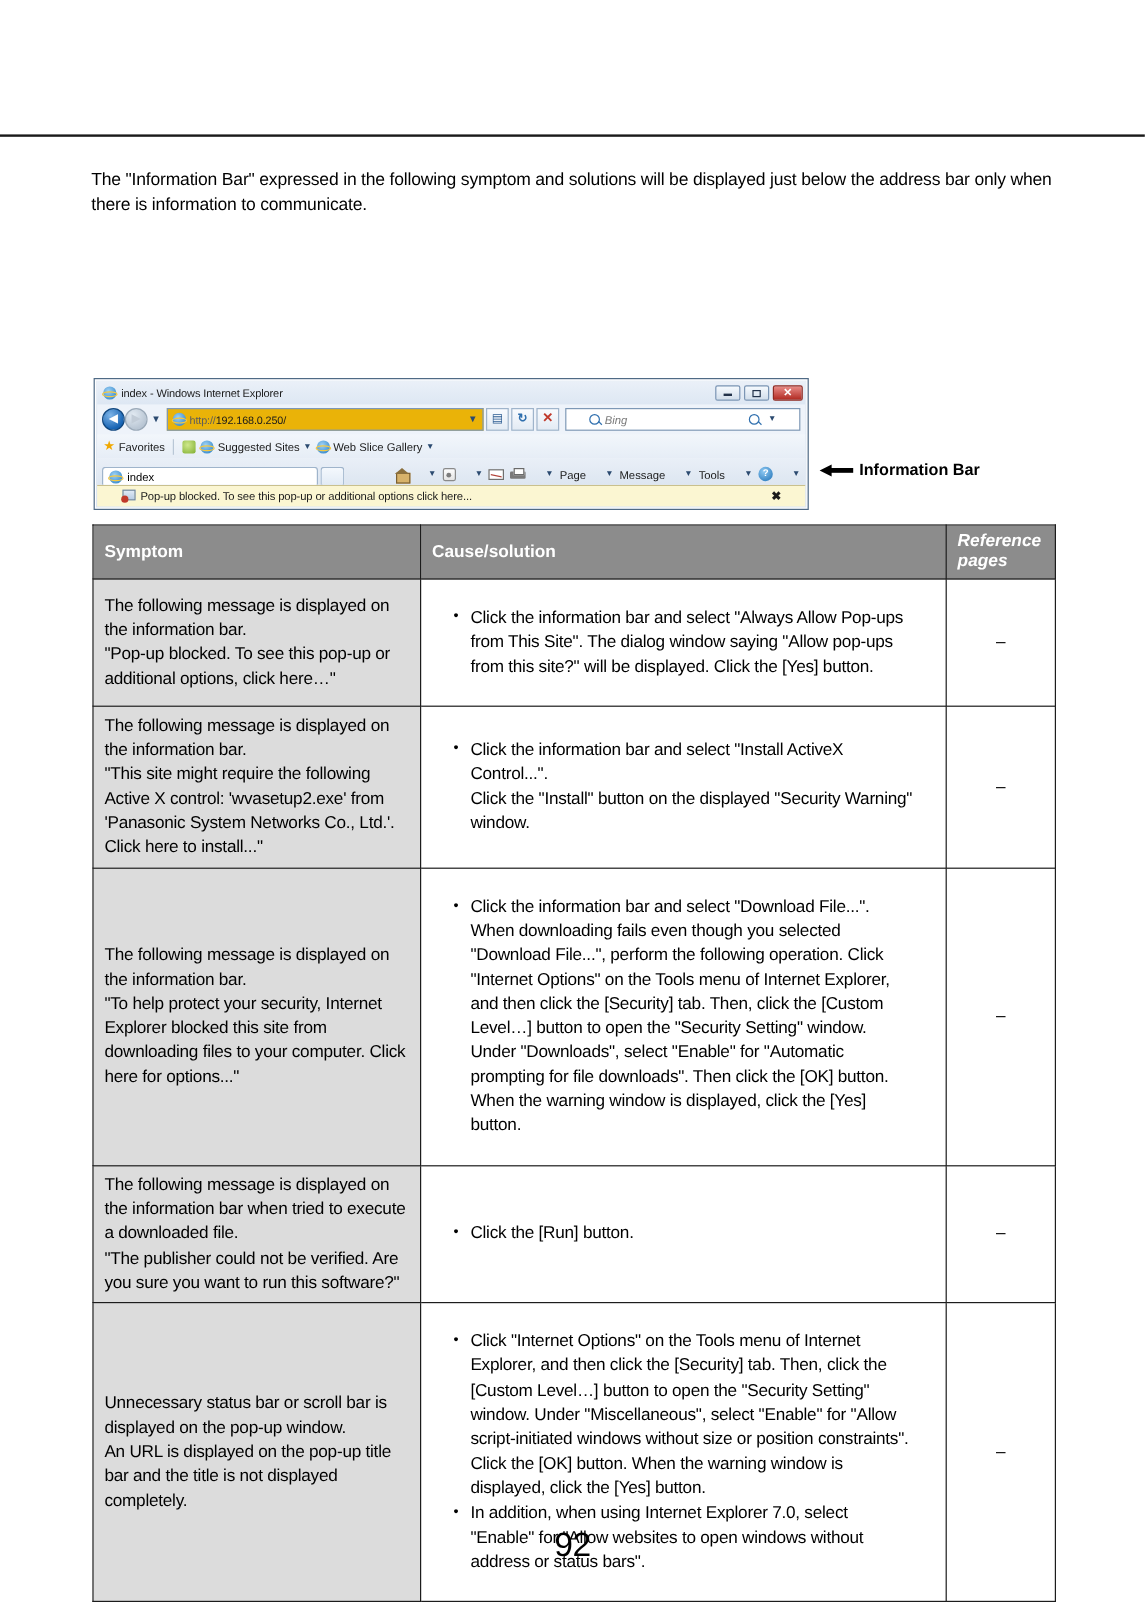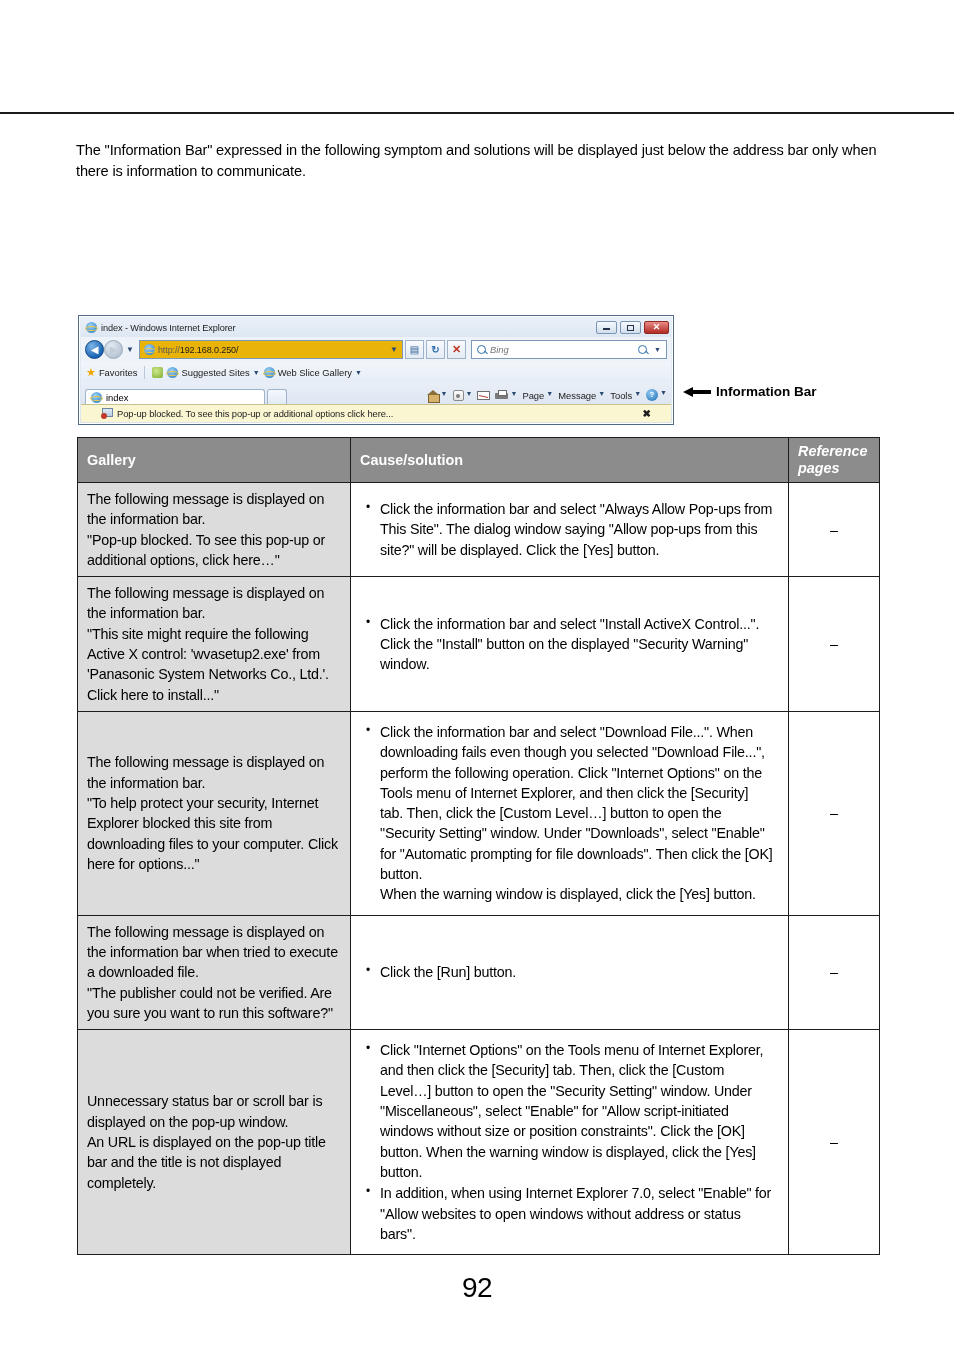--- a/index.html
+++ b/index.html
@@ -135,21 +135,21 @@
   }
   .tbtn .rgl { font-size: 10px; line-height: 10px; color:#2f5e93; }
   .tbtn .rfr { font-size: 10px; line-height: 10px; color:#2f6fae; font-weight:bold; }
   .tbtn .stp { font-size: 11px; line-height: 11px; color:#c0392b; font-weight: bold; }
 
   .search-field {
     width: 196px; height: 19px;
     background: #fff;
     border: 1px solid #7d98b6;
     display:flex; align-items:center;
-    padding: 0 5px;
+    padding: 0 19px;
     margin-left: 3px;
     flex: 0 0 auto;
   }
   .mag {
     width: 9px; height: 9px; border: 1.4px solid #2f6fae; border-radius: 50%;
     position: relative; margin-right: 4px; flex:0 0 auto;
   }
   .mag::after {
     content:""; position:absolute; width:4px; height:1.4px; background:#2f6fae;
     transform: rotate(45deg); right:-3px; bottom:0px;
@@ -201,21 +201,21 @@
     font-size: 9.4px;
   }
   .br-newtab {
     width: 20px; height: 15px;
     background: linear-gradient(#f4f8fd,#e2ebf5);
     border: 1px solid #9fb4cb; border-bottom: none;
     border-radius: 3px 3px 0 0;
     margin-left: 2px;
   }
   .cmdbar { margin-left:auto; display:flex; align-items:center; gap:5px; padding-bottom:3px; }
-  .cmd-item { display:flex; align-items:flex-start; gap:2px; font-size: 9.4px; color:#1b1b1b; white-space:nowrap; }
+  .cmd-item { display:flex; align-items:center; gap:16px; font-size: 9.4px; color:#1b1b1b; white-space:nowrap; }
   .home-ico {
     width:12px;height:11px; position:relative;
   }
   .home-ico::before{
     content:""; position:absolute; left:1px; top:4px; width:10px; height:7px;
     background:#d7b26a; border:1px solid #7a6032;
   }
   .home-ico::after{
     content:""; position:absolute; left:0; top:0;
     border-left:6px solid transparent; border-right:6px solid transparent;
@@ -316,21 +316,21 @@
     font-size: 14.3px;
     line-height: 1.42;
     letter-spacing: -0.2px;
     padding-left: 10px;
   }
   td.ref-cell {
     background: #ffffff;
     text-align: center;
     font-size: 14.3px;
   }
-  ul.sol-list { margin:4px; padding: 0 0 0 16px; list-style: none; }
+  ul.sol-list { margin:16px; padding: 0 0 0 16px; list-style: none; }
   ul.sol-list li { position: relative; margin: 0; }
   ul.sol-list li + li { margin-top: 1px; }
   ul.sol-list li::before {
     content: "\2022";
     position: absolute; left: -14px; top: 0;
     font-size: 12px;
   }
 
   
   .page-num {
@@ -482,21 +482,21 @@
 </div>
 
 <table class="sym-table">
   <colgroup>
     <col style="width:273px">
     <col style="width:438px">
     <col style="width:91px">
   </colgroup>
   <thead>
     <tr>
-      <th>Gallery</th>
+      <th>Symptom</th>
       <th>Cause/solution</th>
       <th class="th-ref">
         <span>Reference</span><br>
         <span>pages</span>
       </th>
     </tr>
   </thead>
   <tbody>
       <tr>
         <td class="sym-cell">The following message is displayed on the information bar.<br>"Pop-up blocked. To see this pop-up or additional options, click here…"</td>

